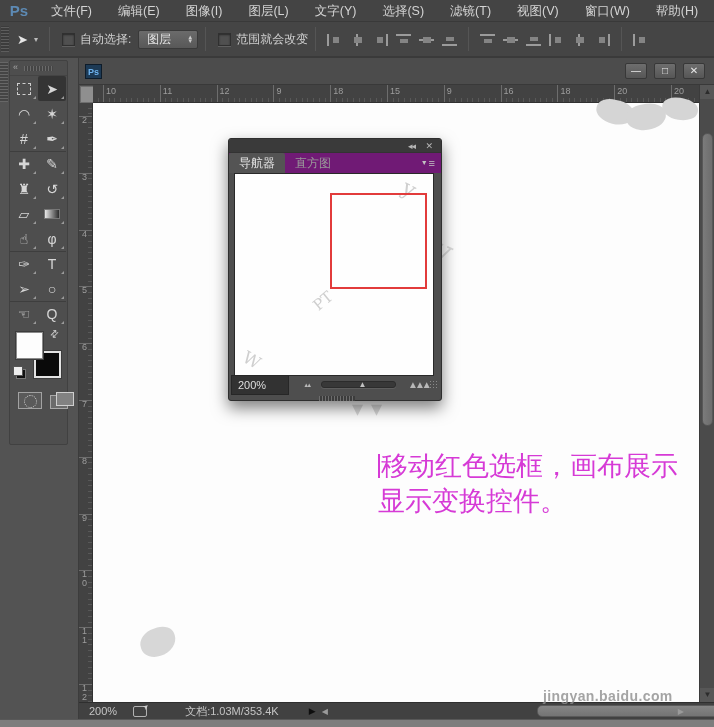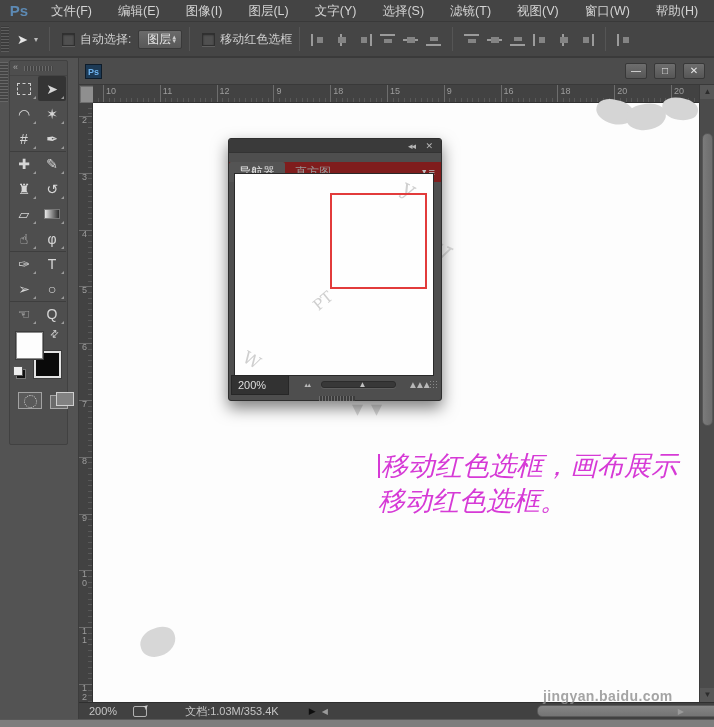--- a/index.html
+++ b/index.html
@@ -14,21 +14,21 @@
 
   
   .optionsbar{position:absolute;left:0;top:22px;width:714px;height:36px;background:#454545;border-bottom:2px solid #3a3a3a;display:flex;align-items:center;overflow:hidden;}
   .gripv{width:8px;height:26px;margin:0 4px 0 1px;background:repeating-linear-gradient(0deg,#5d5d5d 0 1px,#3c3c3c 1px 3px);}
   .optmove{color:#e6e6e6;font-size:13px;margin:0 2px 0 4px;}
   .caret{color:#bbb;font-size:8px;margin:0 4px;}
   .osep{width:1px;height:24px;background:#383838;border-right:1px solid #555;margin:0 7px;}
   .cb{width:13px;height:13px;background:#505050;border:1px solid #303030;box-shadow:inset 0 1px 2px rgba(0,0,0,.5),0 1px 0 #5f5f5f;margin:0 5px;}
   .olabel{font-size:12px;color:#cfcfcf;}
   .dd{display:flex;align-items:center;height:19px;margin-left:7px;padding:0 4px 0 8px;background:linear-gradient(#6b6b6b,#585858);border:1px solid #393939;border-radius:2px;}
-  .dd .ddval{font-size:12px;color:#e2e2e2;margin-right:0;}
+  .dd .ddval{font-size:12px;color:#e2e2e2;margin-right:16px;}
   .spin{display:flex;flex-direction:column;line-height:4px;font-size:6px;color:#ccc;}
   .ai{position:relative;width:15px;height:12px;display:inline-block;margin:0 4px;vertical-align:middle;opacity:.85;}
   .ai::after{content:"";position:absolute;left:4px;top:3px;right:3px;bottom:3px;background:#8f8f8f;}
   .ai.t{border-top:2px solid #ababab}.ai.b{border-bottom:2px solid #ababab}
   .ai.l{border-left:2px solid #ababab}.ai.r{border-right:2px solid #ababab}
   .ai.cv::before{content:"";position:absolute;left:0;right:0;top:5px;height:2px;background:#ababab;}
   .ai.ch::before{content:"";position:absolute;top:0;bottom:0;left:6px;width:2px;background:#ababab;}
 
   
   .leftcol{position:absolute;left:0;top:58px;width:78px;height:661px;background:#535353;}
@@ -96,40 +96,40 @@
   .szgrip{width:13px;height:13px;margin-right:2px;background:radial-gradient(#8a8a8a 28%,transparent 30%);background-size:4px 4px;}
 
   .bottomstrip{position:absolute;left:0;top:719px;width:714px;height:8px;background:#7d7d7d;border-top:1px solid #585858;}
 
   
   .navigator{position:absolute;left:228px;top:138px;width:214px;height:263px;background:#4e4e4e;border:1px solid #2e2e2e;border-radius:3px;box-shadow:0 7px 16px rgba(0,0,0,.5);z-index:10;}
   .nav-titlebar{position:relative;height:14px;background:#3a3a3a;border-radius:3px 3px 0 0;border-bottom:1px solid #333;}
   .nav-titlebar .tb-ic{position:absolute;top:1px;font-size:9px;color:#b5b5b5;line-height:12px;}
   .tb-collapse{right:26px;letter-spacing:-1px;}
   .tb-close{right:8px;}
-  .nav-tabs{position:relative;height:20px;background:#7f1d1d;display:flex;align-items:flex-start;margin-top:9px;}
+  .nav-tabs{position:relative;height:20px;background:#701a75;display:flex;align-items:flex-start;}
   .ntab{height:20px;padding:0 10px;font-size:12px;line-height:20px;}
   .ntab.active{background:#545454;color:#e4e4e4;border-radius:2px 2px 0 0;}
   .ntab.inactive{color:#999;}
   .nav-menu-ic{position:absolute;right:6px;top:4px;font-size:11px;color:#c2c2c2;}
   .nav-menu-ic i{font-style:normal;font-size:7px;vertical-align:2px;margin-right:1px;}
   .nav-thumb{position:absolute;left:5px;top:34px;width:200px;height:203px;background:#fefefe;border:1px solid #292929;overflow:hidden;}
   .viewbox{position:absolute;left:95px;top:19px;width:97px;height:96px;border:2px solid #e23b3b;}
   .twm{position:absolute;color:#cfcfcf;font-family:"DejaVu Serif",serif;}
   .nav-bottom{position:absolute;left:0;bottom:5px;width:212px;height:21px;display:flex;align-items:center;}
   .nav-zoomfield{width:62px;height:20px;background:#323232;border:1px solid #272727;color:#dedede;font-size:11px;line-height:19px;padding-left:6px;margin-left:2px;}
   .mtn{color:#b8b8b8;letter-spacing:-3px;margin-left:14px;}
   .mtn.small{font-size:6px;} .mtn.big{font-size:10px;margin-left:12px;}
   .nav-slider{position:relative;width:80px;height:7px;margin-left:12px;background:#383838;border:1px solid #2c2c2c;border-radius:3px;box-shadow:0 1px 0 #5e5e5e;}
   .nav-sthumb{position:absolute;left:50%;top:-2px;font-size:8px;color:#c2c2c2;}
   .nav-grip{margin-left:auto;margin-right:3px;width:10px;height:10px;background:radial-gradient(#8a8a8a 30%,transparent 32%);background-size:3px 3px;}
   .nav-bgrip{position:absolute;left:90px;bottom:-1px;width:36px;height:5px;background:repeating-linear-gradient(90deg,#6d6d6d 0 1px,#3c3c3c 1px 3px);}
 
   
-  .annotation{position:absolute;left:378px;top:449px;width:336px;z-index:20;font-family:"DejaVu Serif",serif;font-size:27px;line-height:35px;white-space:nowrap;font-style:italic;}
+  .annotation{position:absolute;left:378px;top:449px;width:336px;z-index:20;font-family:"DejaVu Serif",serif;font-size:27px;line-height:35px;white-space:nowrap;}
   .annotation .cursor{display:inline-block;width:2px;height:24px;vertical-align:-3px;margin-right:1px;}
   .wm{position:absolute;pointer-events:none;}
   .wm-ribbon{left:596px;top:98px;width:104px;height:30px;z-index:3;}
   .wm-ribbon i{position:absolute;background:#d5d5d5;border-radius:45% 45% 50% 50%;}
   .wm-ribbon i:nth-child(1){left:0;top:2px;width:38px;height:24px;transform:rotate(14deg);}
   .wm-ribbon i:nth-child(2){left:30px;top:6px;width:40px;height:26px;transform:rotate(-8deg);}
   .wm-ribbon i:nth-child(3){left:66px;top:0;width:36px;height:22px;transform:rotate(10deg);}
   .wm-curl{left:433px;top:230px;color:#dadada;font-family:"DejaVu Serif",serif;font-size:34px;transform:rotate(24deg);z-index:3;}
   .wm-chev{left:352px;top:396px;color:#d8d8d8;font-size:22px;letter-spacing:8px;z-index:3;}
   .wm-blob{left:140px;top:628px;width:36px;height:28px;background:#d7d7d7;border-radius:50% 40% 55% 45%;transform:rotate(-18deg);z-index:3;}
@@ -166,21 +166,21 @@
     <span class="olabel">自动选择:</span>
     <div class="dd">
       <span class="ddval">图层</span>
       <span class="spin">
           <i>▲</i>
           <i>▼</i>
         </span>
     </div>
     <div class="osep"></div>
     <div class="cb"></div>
-    <span class="olabel">移动红色选框</span>
+    <span class="olabel">范围就会改变</span>
     <div class="osep"></div>
     <div>
       
     <span class="ai l"></span><span class="ai ch"></span><span class="ai r"></span><span class="ai t"></span><span class="ai cv"></span><span class="ai b"></span></div>
     <div class="osep"></div>
     <div>
       
     <span class="ai t"></span><span class="ai cv"></span><span class="ai b"></span><span class="ai l"></span><span class="ai ch"></span><span class="ai r"></span></div>
     <div class="osep"></div>
     <div>
@@ -357,21 +357,21 @@
         <span class="nav-sthumb">▲</span>
       </div>
       <span class="mtn big">▲▲▲</span>
       <div class="nav-grip"></div>
     </div>
     <div class="nav-bgrip"></div>
   </div>
 
   <div class="annotation" style="color: rgb(214, 58, 214);">
     <div><span class="cursor" style="background: rgb(214, 58, 214);"></span><span>移动红色选框，画布展示</span></div>
-    <div>移动红色选框。</div>
+    <div>显示变换控件。</div>
   </div>
 
   <div class="wm wm-ribbon">
       <i></i>
       <i></i>
       <i></i>
     </div>
   <div class="wm wm-curl">y</div>
   <div class="wm wm-chev">▾▾</div>
   <div class="wm wm-blob"></div>

